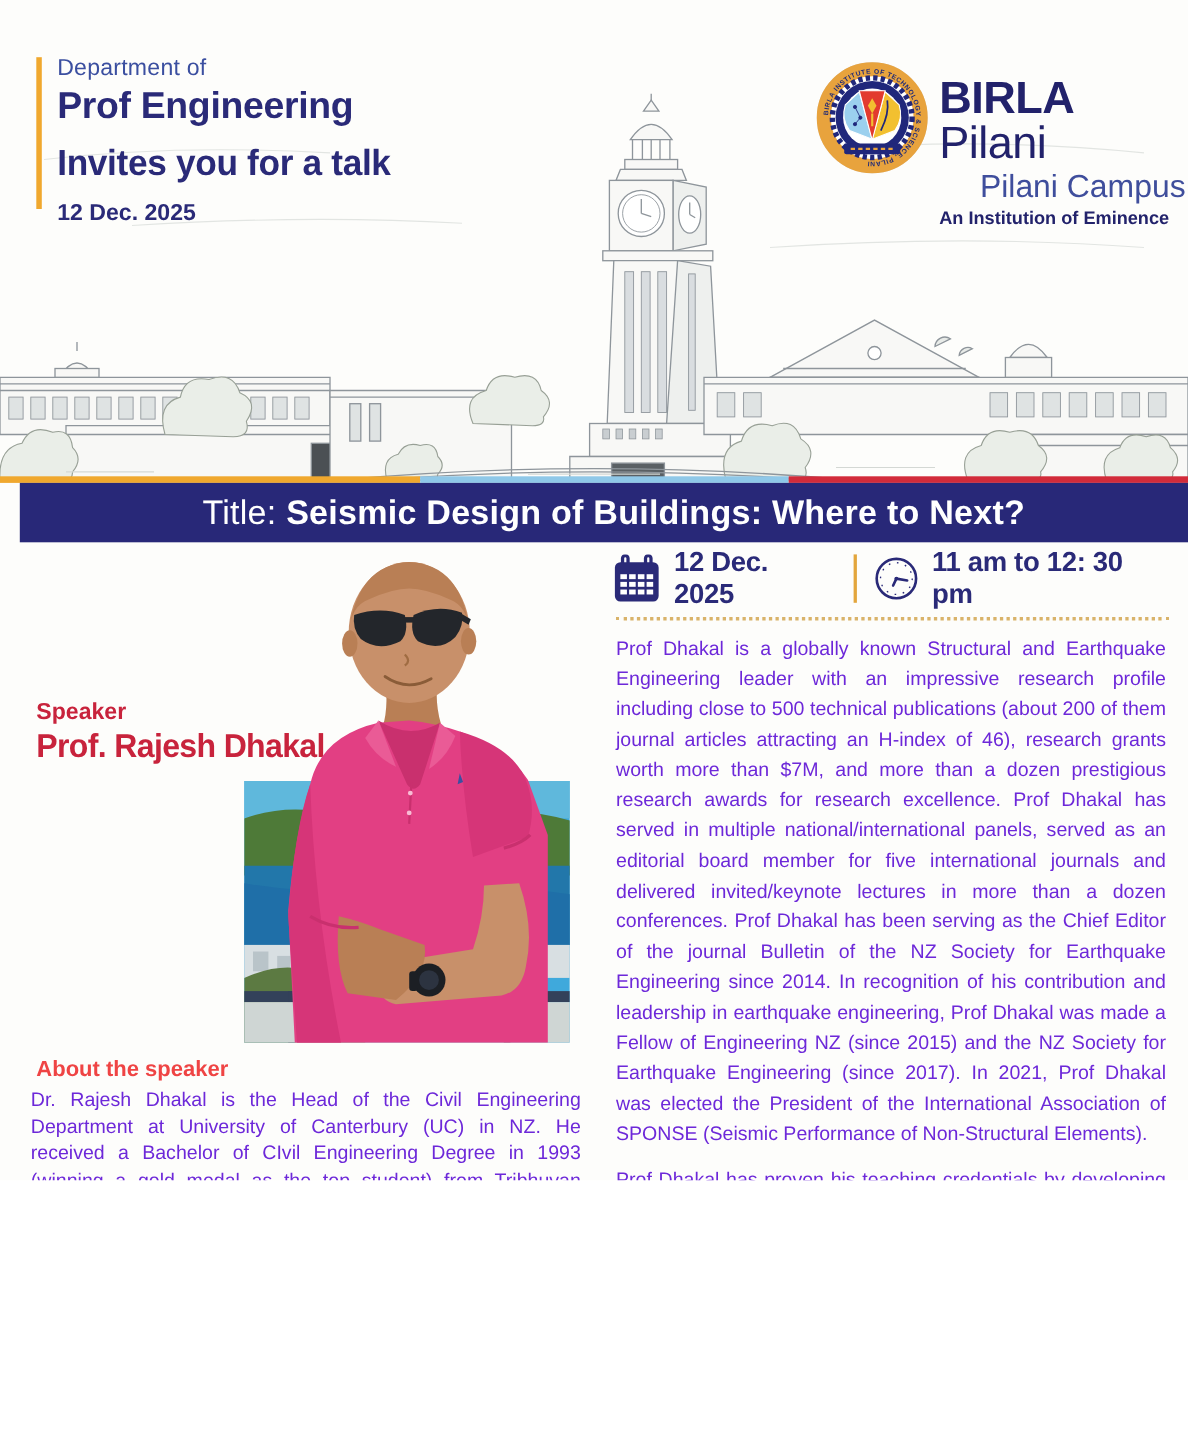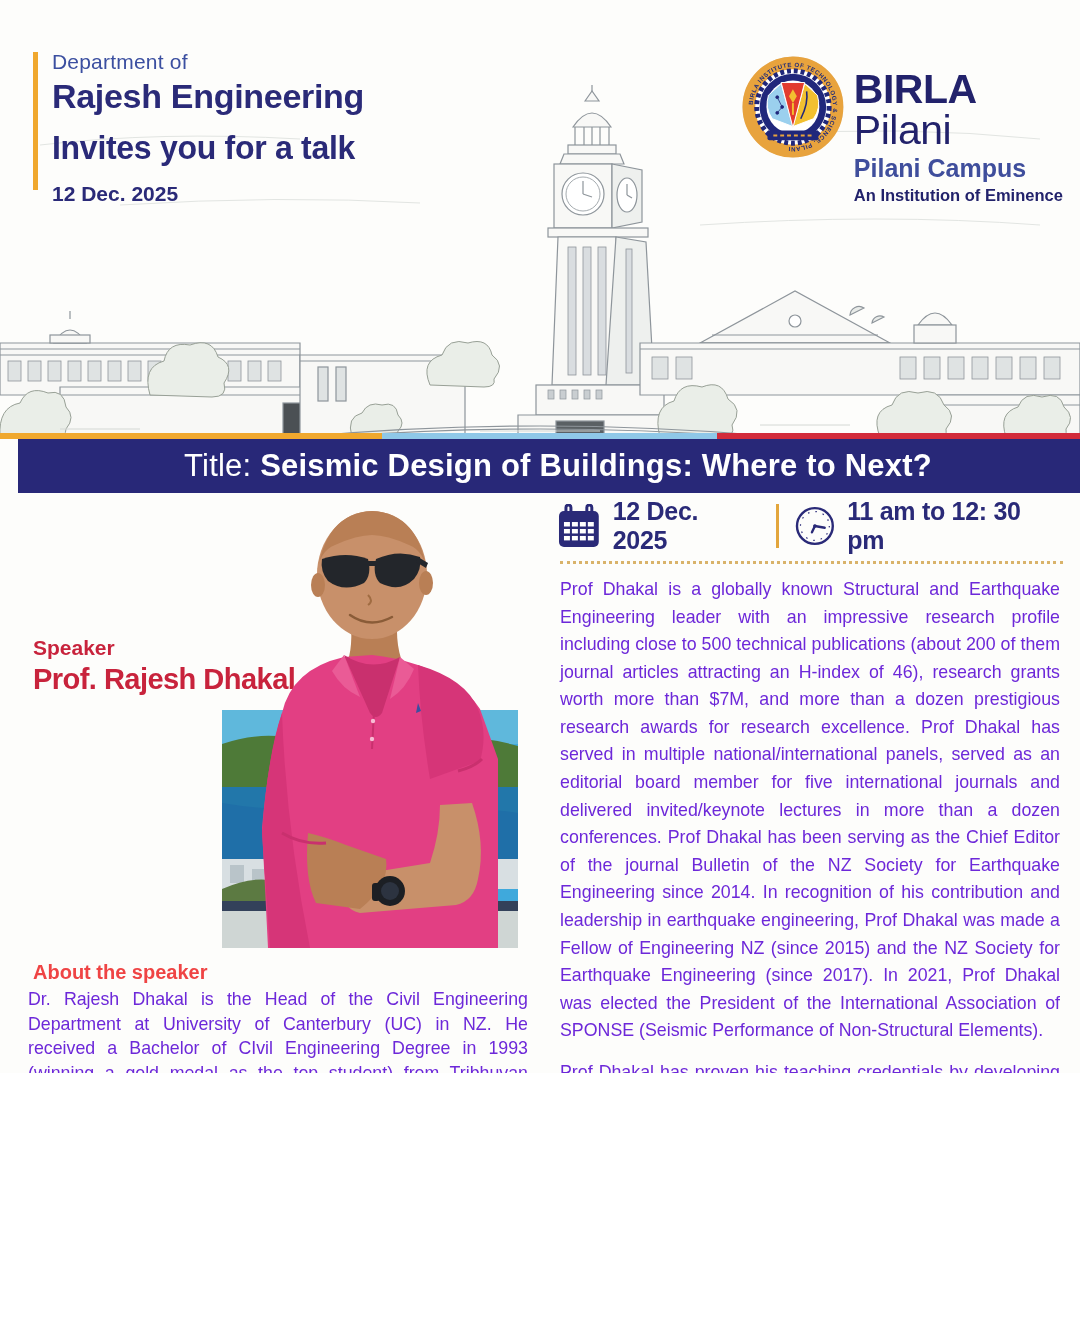--- a/index.html
+++ b/index.html
@@ -12,21 +12,21 @@
   .dept-of { font-size:21px; color:#3B4FA0; font-weight:500; letter-spacing:0.2px; }
   .dept-name { font-size:34px; font-weight:700; color:#2A2A78; margin-top:3px; letter-spacing:-0.3px; }
   .invite { font-size:33px; font-weight:700; color:#2A2A78; margin-top:13px; letter-spacing:-0.3px; transform:scaleX(0.97); transform-origin:left; }
   .hdr-date { font-size:21px; font-weight:700; color:#2A2A78; margin-top:15px; }
 
   .logo-block { position:absolute; left:742px; top:55px; display:flex; align-items:flex-start; }
   .logo-text { margin-left:10px; padding-top:14px; }
   .brand { font-size:41px; color:#22226B; letter-spacing:-0.5px; line-height:1; }
   .brand b { font-weight:800; }
   .brand span.rest { font-weight:500; }
-  .campus { font-size:25px; color:#3F4E9C; font-weight:700; margin-top:3px; }
+  .campus { font-size:29px; color:#3F4E9C; font-weight:400; margin-top:3px;margin-left:37px; }
   .tagline { font-size:16.5px; color:#22226B; font-weight:700; margin-top:3px; }
 
   
   .sketch { position:absolute; left:0; top:85px; width:1080px; height:352px; }
 
   
   .stripe { position:absolute; left:0; top:433px; width:1080px; height:6px; display:flex; }
   .stripe > div { height:100%; }
   .banner { position:absolute; left:18px; top:439px; width:1080px; height:54px; background:#282878; display:flex; align-items:center; justify-content:center; }
   .banner-text { color:#ffffff; font-size:31px; letter-spacing:0.2px; }
@@ -201,21 +201,21 @@
         <line x1="60" y1="344" x2="140" y2="344"></line>
         <line x1="760" y1="340" x2="850" y2="340"></line>
         <line x1="480" y1="346" x2="600" y2="346"></line>
       </g>
     </g>
   </svg>
 
   <div class="gold-bar"></div>
   <div class="dept-block">
     <div class="dept-of">Department of</div>
-    <div class="dept-name">Rajesh Engineering</div>
+    <div class="dept-name">Prof Engineering</div>
     <div class="invite">Invites you for a talk</div>
     <div class="hdr-date">12 Dec. 2025</div>
   </div>
 
   <div class="logo-block">
     <svg width="104" height="104" viewBox="0 0 104 104">
       <circle cx="52" cy="52" r="51" fill="#ffffff" stroke="#d8d8d8"></circle>
       <circle cx="52" cy="52" r="45" fill="none" stroke="#E8A33D" stroke-width="13"></circle>
       <defs>
         <path id="ringpath" d="M 52,52 m -41,0 a 41,41 0 1,1 82,0 a 41,41 0 1,1 -82,0"></path>

